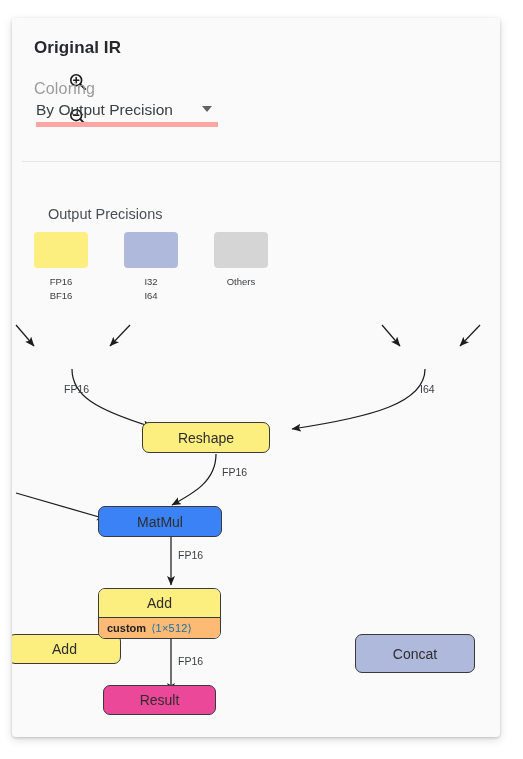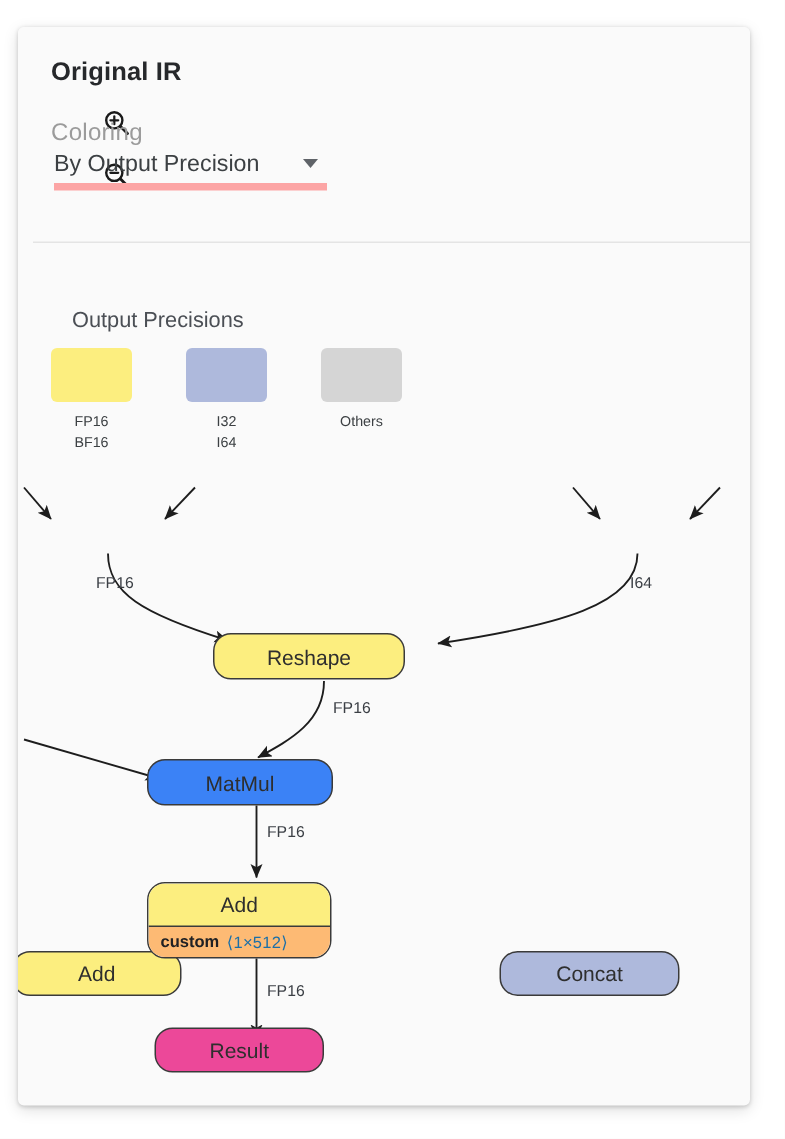--- a/index.html
+++ b/index.html
@@ -153,21 +153,21 @@
   }
   #graph-svg {
     position: absolute;
     left: 0; top: 0;
   }
 
   
   .node {
     position: absolute;
     border: 1px solid #3a3a3a;
-    border-radius: 12px;
+    border-radius: 7px;
     box-sizing: border-box;
     display: flex;
     align-items: center;
     justify-content: center;
     font-size: 14px;
     color: #2e2e2e;
     cursor: pointer;
   }
   .node.compound {
     flex-direction: column;
@@ -300,21 +300,21 @@
         <path d="M 159 224 L 159 272"></path>
 
         <path d="M 159 326 L 159 379"></path>
       </g>
     </svg>
 
     <div class="node" style="left:-4px; top:321px; width:113px; height:30px; background:#FCEE7F;">
       <span>Add</span>
     </div>
 
-    <div class="node" style="left:321px; top:321px; width:120px; height:30px; background:#AEB9DC;">
+    <div class="node" style="left:343px; top:321px; width:120px; height:39px; background:#AEB9DC;">
       <span>Concat</span>
     </div>
 
     <div class="node" style="left:130px; top:109px; width:128px; height:31px; background:#FCEE7F;">
       <span>Reshape</span>
     </div>
 
     <div class="node" style="left:86px; top:193px; width:124px; height:31px; background:#3b82f6;">
       <span>MatMul</span>
     </div>

